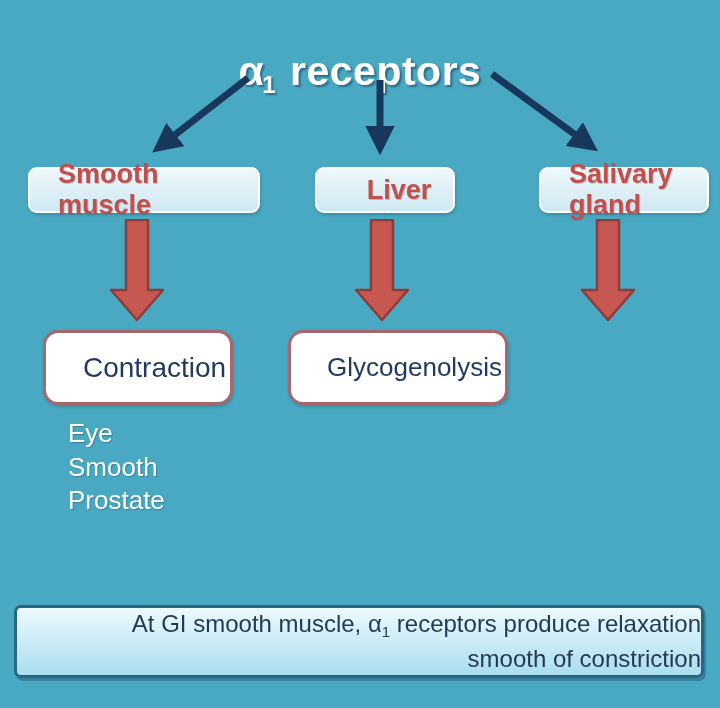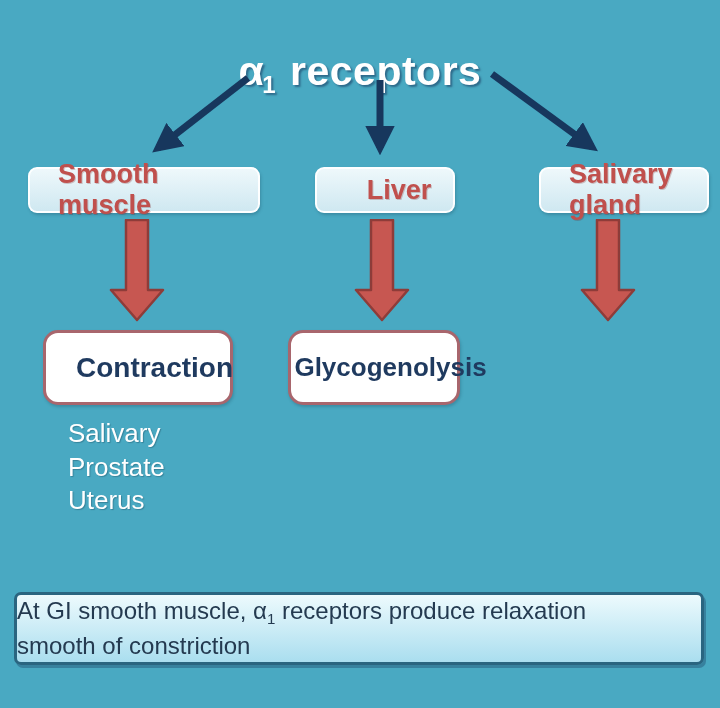--- a/index.html
+++ b/index.html
@@ -50,43 +50,43 @@
   .red-arrow.a3{left:580px;}
 
   
   .effect{
     position:absolute;top:330px;height:75px;
     background:#ffffff;
     border:3px solid #a8666d;
     border-radius:15px;
     box-sizing:border-box;
     display:flex;align-items:center;justify-content:center;
-    color:#1f3a5f;font-weight:bold;font-size:28px;
+    color:#1f3a5f;font-weight:normal;font-size:28px;
     box-shadow:1px 2px 3px rgba(20,60,80,0.25);
     padding-left:33px;
   }
   .effect.contraction{left:43px;width:190px;}
-  .effect.glycogenolysis{left:288px;width:172px;font-size:26px;}
+  .effect.glycogenolysis{left:288px;width:220px;font-size:26px;}
   .effect.secretion{left:508px;width:202px;}
 
   
   .sites{
     position:absolute;left:68px;top:417px;
     color:#ffffff;font-size:26px;line-height:33.5px;
     text-shadow:1px 1px 1px rgba(20,60,80,0.35);
   }
 
   
   .note{
-    position:absolute;left:14px;top:592px;width:690px;height:73px;
+    position:absolute;left:14px;top:605px;width:690px;height:73px;
     box-sizing:border-box;
     background:linear-gradient(#edfafd,#aadeef);
     border:3px solid #2a6580;
     border-radius:7px;
-    display:flex;flex-direction:column;align-items:flex-start;justify-content:center;
+    display:flex;flex-direction:column;align-items:flex-end;justify-content:center;
     color:#243a50;font-size:24px;line-height:32px;
     box-shadow:2px 3px 0 rgba(23,55,93,0.35);
   }
   .note sub{font-size:15px;vertical-align:baseline;position:relative;top:5px;}
 </style>
 </head>
 <body>
 
 <div class="stage">
 
@@ -126,23 +126,23 @@
   </svg>
 
   <div class="effect contraction">
     <span>Contraction</span>
   </div>
   <div class="effect glycogenolysis">
     <span>Glycogenolysis</span>
   </div>
 
   <div class="sites">
-    <div>Salivary</div>
+    <div>Eye</div>
+    <div>Smooth</div>
     <div>Prostate</div>
-    <div>Uterus</div>
   </div>
 
   <div class="note">
     <div>
       <span>At GI smooth muscle, α</span><sub>1</sub><span> receptors produce relaxation</span>
     </div>
     <div>smooth of constriction</div>
   </div>
 
 </div>

